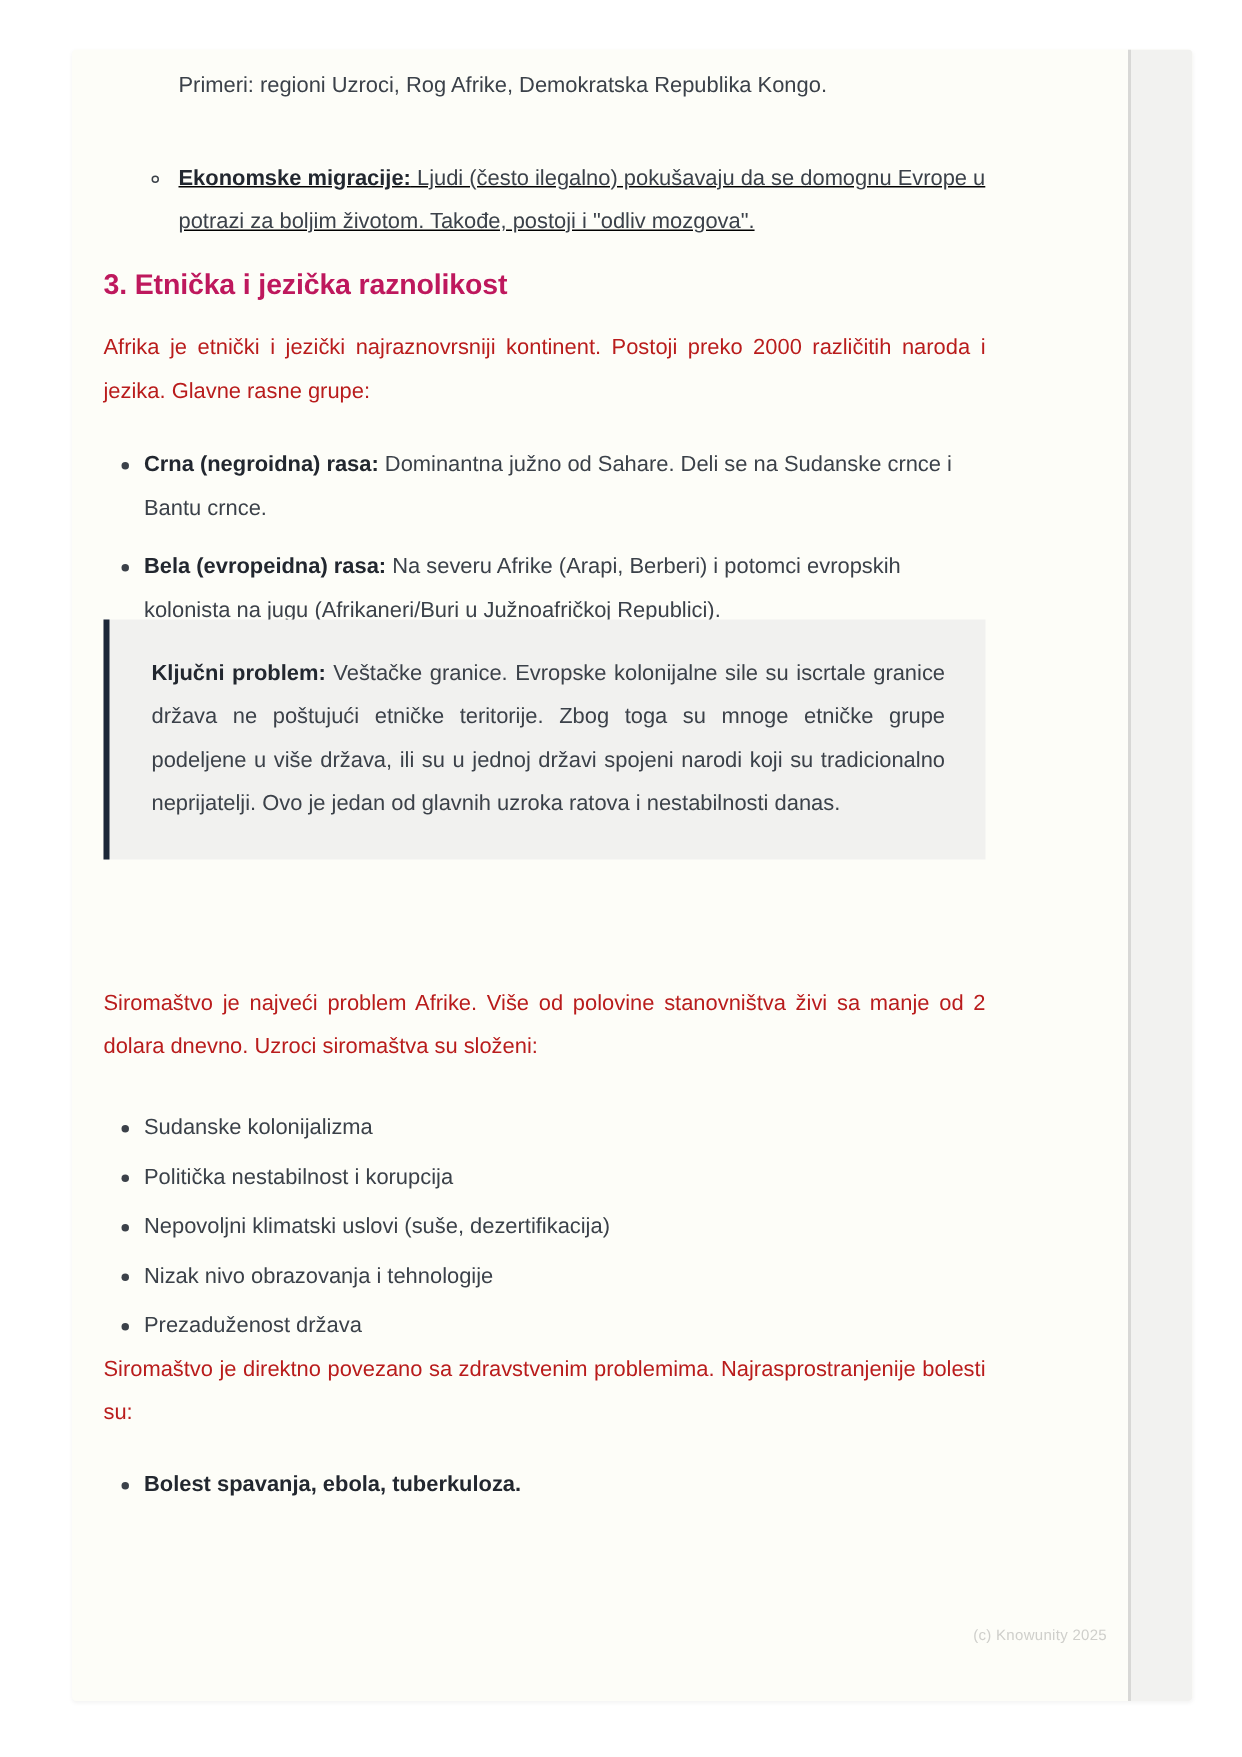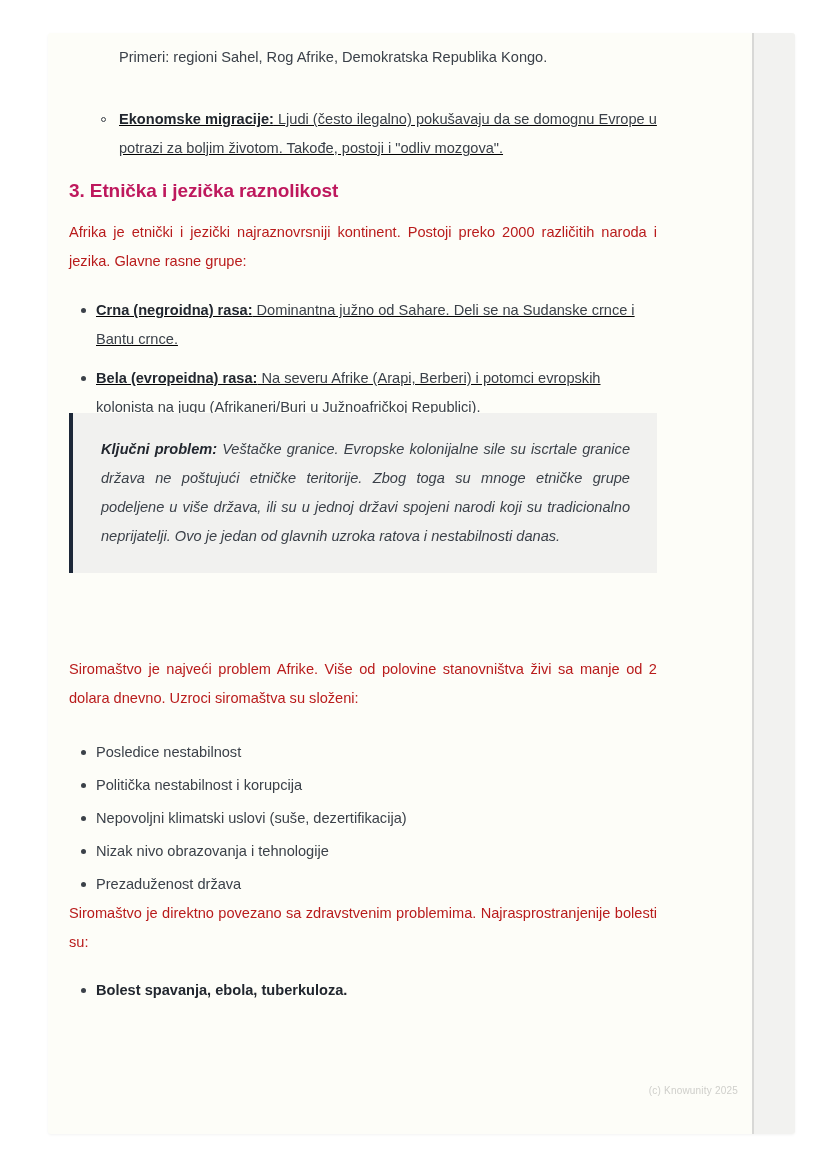--- a/index.html
+++ b/index.html
@@ -125,21 +125,20 @@
     letter-spacing: -0.1px;
   }
 
   
   .callout {
     margin: 0;
     background: #f1f1ef;
     border-left: 4px solid #1c2738;
     padding: 22px 27px 22px 28px;
     box-sizing: border-box;
-    font-style: italic;
   }
   .callout p {
     margin: 0;
     font-size: 14.6px;
     line-height: 29px;
     color: #3b4149;
     text-align: justify;
     text-justify: inter-word;
   }
 
@@ -160,58 +159,58 @@
 </head>
 <body>
 
 <div class="page-card">
 
   <div class="right-strip">
     <div class="right-strip-rule"></div>
   </div>
 
   <div class="blk" style="top:10px;">
-    <p class="lead-line">Primeri: regioni Sahel, Rog Afrike, Demokratska Republika Kongo.</p>
+    <p class="lead-line">Primeri: regioni Uzroci, Rog Afrike, Demokratska Republika Kongo.</p>
   </div>
 
   <div class="blk" style="top:58px;">
     <ul class="lvl2">
       <li><span class="b">Ekonomske migracije:</span><span> Ljudi (često ilegalno) pokušavaju da se domognu Evrope u potrazi za boljim životom. Takođe, postoji i "odliv mozgova".</span></li>
     </ul>
   </div>
 
   <div class="blk" style="top:145px;">
     <h2 class="section-heading">3. Etnička i jezička raznolikost</h2>
   </div>
 
   <div class="blk" style="top:185px;">
     <p class="body-text">Afrika je etnički i jezički najraznovrsniji kontinent. Postoji preko 2000 različitih naroda i jezika. Glavne rasne grupe:</p>
   </div>
 
-  <div class="blk" style="top:250px;text-decoration:underline;">
+  <div class="blk" style="top:250px;">
     <ul class="lvl1">
       <li><span class="b">Crna (negroidna) rasa:</span><span> Dominantna južno od Sahare. Deli se na Sudanske crnce i Bantu crnce.</span></li>
       <li><span class="b">Bela (evropeidna) rasa:</span><span> Na severu Afrike (Arapi, Berberi) i potomci evropskih kolonista na jugu (Afrikaneri/Buri u Južnoafričkoj Republici).</span></li>
     </ul>
   </div>
 
   <div class="blk" style="top:380px;">
     <div class="callout">
       <p><span class="b">Ključni problem:</span><span> Veštačke granice. Evropske kolonijalne sile su iscrtale granice država ne poštujući etničke teritorije. Zbog toga su mnoge etničke grupe podeljene u više država, ili su u jednoj državi spojeni narodi koji su tradicionalno neprijatelji. Ovo je jedan od glavnih uzroka ratova i nestabilnosti danas.</span></p>
     </div>
   </div>
 
 
   <div class="blk" style="top:622px;">
     <p class="body-text">Siromaštvo je najveći problem Afrike. Više od polovine stanovništva živi sa manje od 2 dolara dnevno. Uzroci siromaštva su složeni:</p>
   </div>
 
   <div class="blk" style="top:692px;">
     <ul class="lvl1 tight">
-      <li><span>Posledice nestabilnost</span></li>
+      <li><span>Sudanske kolonijalizma</span></li>
       <li><span>Politička nestabilnost i korupcija</span></li>
       <li><span>Nepovoljni klimatski uslovi (suše, dezertifikacija)</span></li>
       <li><span>Nizak nivo obrazovanja i tehnologije</span></li>
       <li><span>Prezaduženost država</span></li>
     </ul>
   </div>
 
   <div class="blk" style="top:866px;">
     <p class="body-text">Siromaštvo je direktno povezano sa zdravstvenim problemima. Najrasprostranjenije bolesti su:</p>
   </div>

